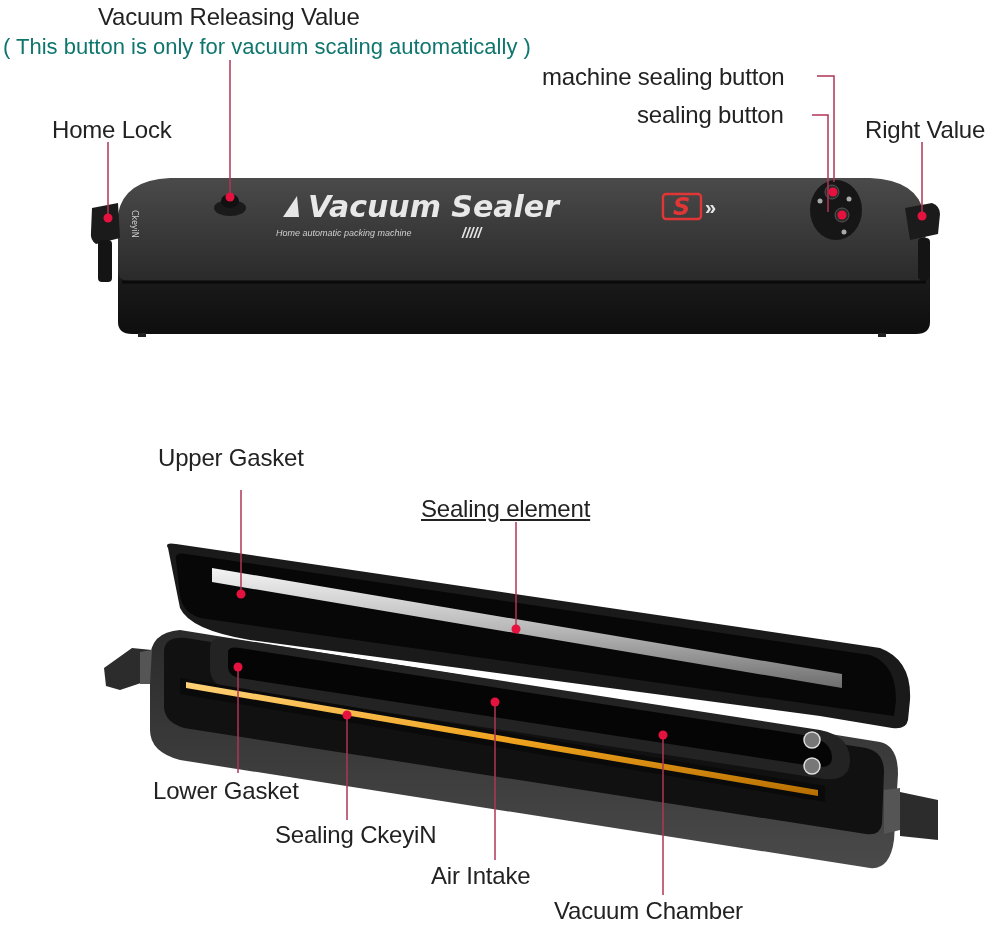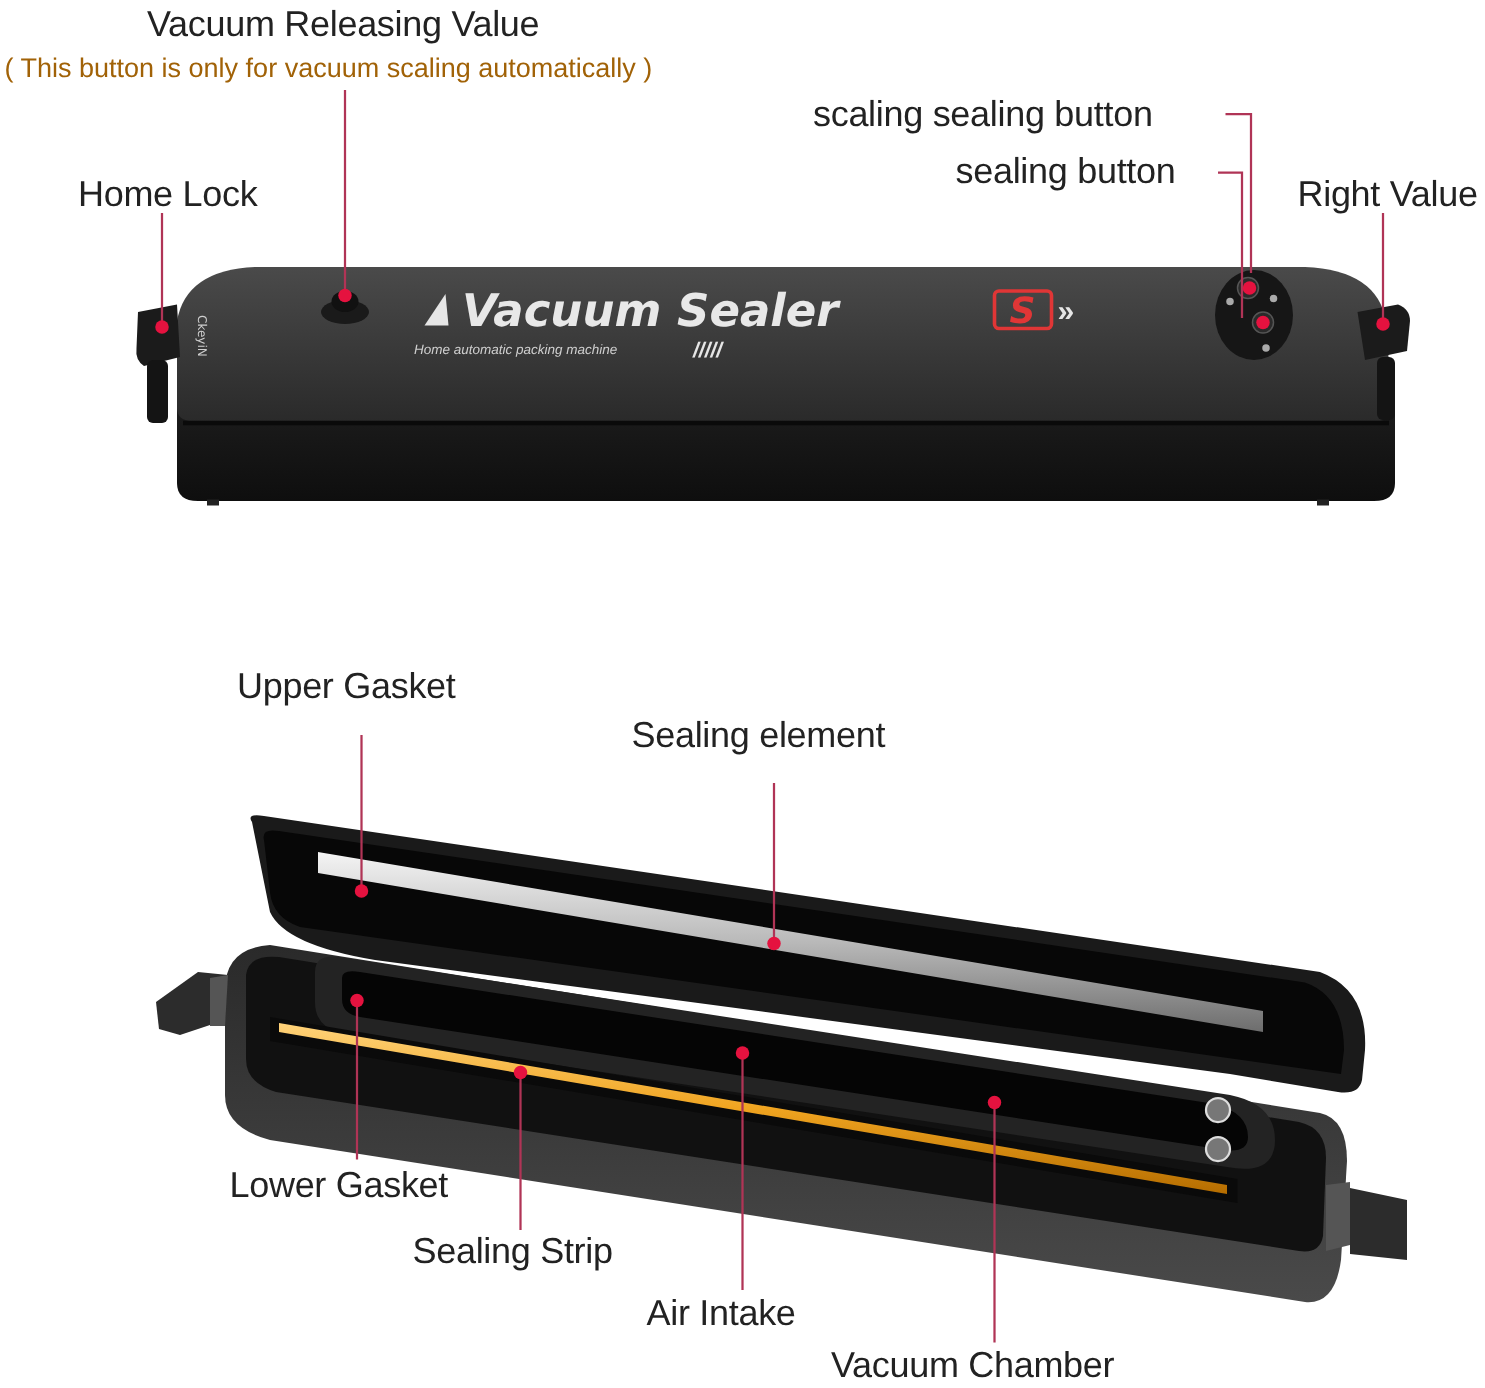--- a/index.html
+++ b/index.html
@@ -1,18 +1,18 @@
 <!DOCTYPE html>
 <html><head>
 <meta charset="utf-8">
 <style>
   html, body { margin: 0; padding: 0; background: #ffffff; }
   body { width: 990px; height: 925px; position: relative; overflow: hidden; font-family: "Liberation Sans", "DejaVu Sans", sans-serif; color: #1a1a1a; }
   .label { position: absolute; font-size: 24px; line-height: 1; white-space: nowrap; color: #222; font-weight: 400; letter-spacing: -0.2px; }
-  .sublabel { position: absolute; font-size: 18px; line-height: 1; white-space: nowrap; color: #a16207; }
+  .sublabel { position: absolute; font-size: 22px; line-height: 1; white-space: nowrap; color: #0f766e; }
   svg.canvas { position: absolute; left: 0; top: 0; }
   .brand-title { font-family: "DejaVu Sans", sans-serif; font-weight: bold; font-style: italic; }
 </style>
 </head>
 <body>
 
 <svg class="canvas" width="990" height="925" viewBox="0 0 990 925">
   <defs>
     <linearGradient id="lidGrad" x1="0" y1="0" x2="0" y2="1">
       <stop offset="0" stop-color="#4a4a4a"></stop>
@@ -137,22 +137,22 @@
     <circle cx="238" cy="667" r="4.5"></circle>
     <circle cx="347" cy="715" r="4.5"></circle>
     <circle cx="495" cy="702" r="4.5"></circle>
     <circle cx="663" cy="735" r="4.5"></circle>
   </g>
 </svg>
 
 <div class="label" style="left:98px; top:5px;">Vacuum Releasing Value</div>
 <div class="sublabel" style="left:3px; top:36px;">( This button is only for vacuum scaling automatically )</div>
 <div class="label" style="left:52px; top:118px;">Home Lock</div>
-<div class="label" style="left:542px; top:65px;">scaling sealing button</div>
+<div class="label" style="left:542px; top:65px;">machine sealing button</div>
 <div class="label" style="left:637px; top:103px;">sealing button</div>
 <div class="label" style="left:865px; top:118px;">Right Value</div>
 
 <div class="label" style="left:158px; top:446px;">Upper Gasket</div>
-<div class="label" style="left:421px; top:479px;">Sealing element</div>
+<div class="label" style="left:421px; top:497px;text-decoration:underline;">Sealing element</div>
 <div class="label" style="left:153px; top:779px;">Lower Gasket</div>
-<div class="label" style="left:275px; top:823px;">Sealing Strip</div>
+<div class="label" style="left:275px; top:823px;">Sealing CkeyiN</div>
 <div class="label" style="left:431px; top:864px;">Air Intake</div>
 <div class="label" style="left:554px; top:899px;">Vacuum Chamber</div>
 
 </body></html>

